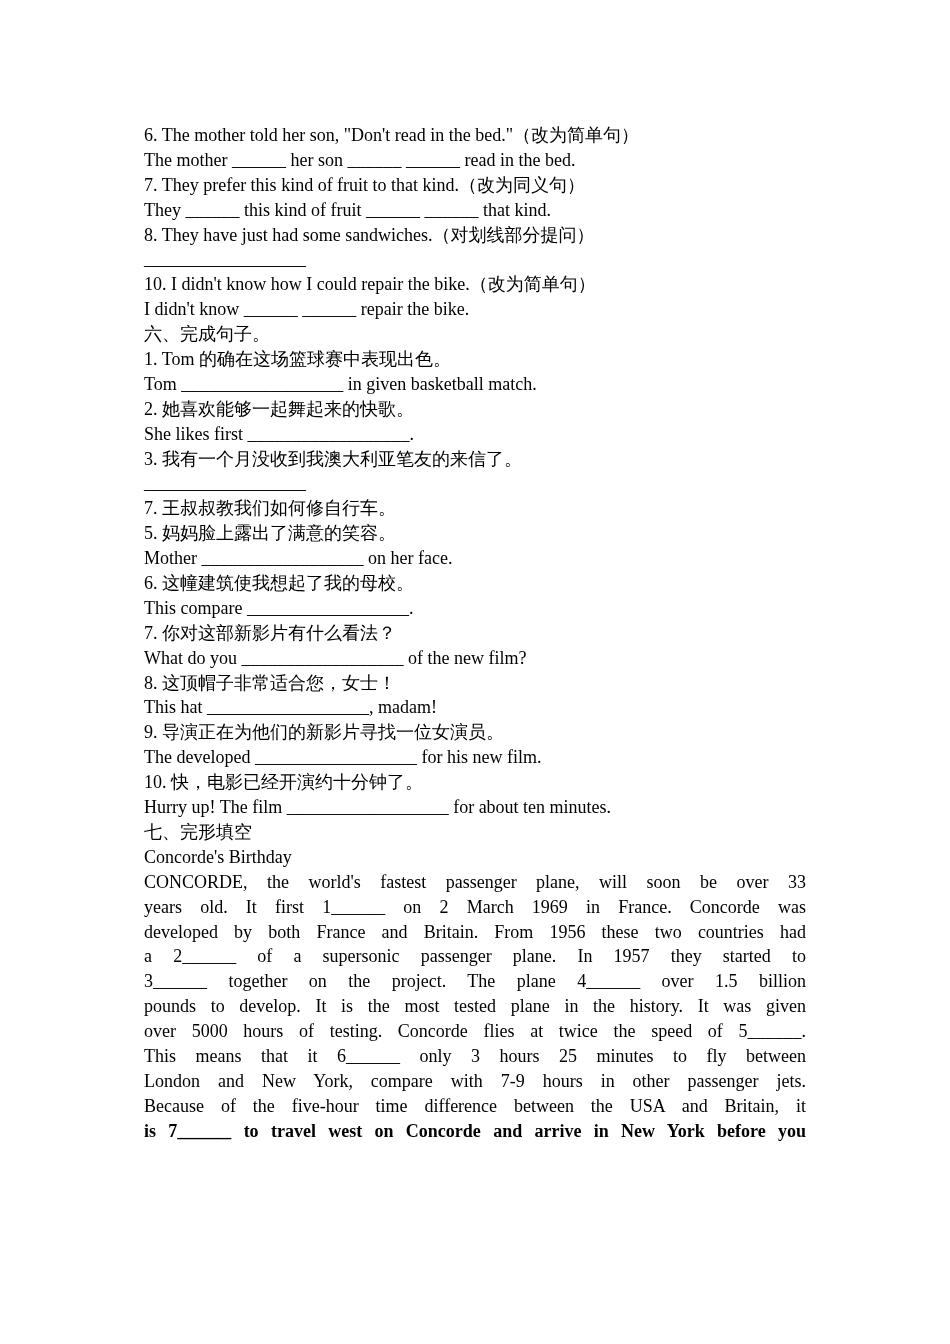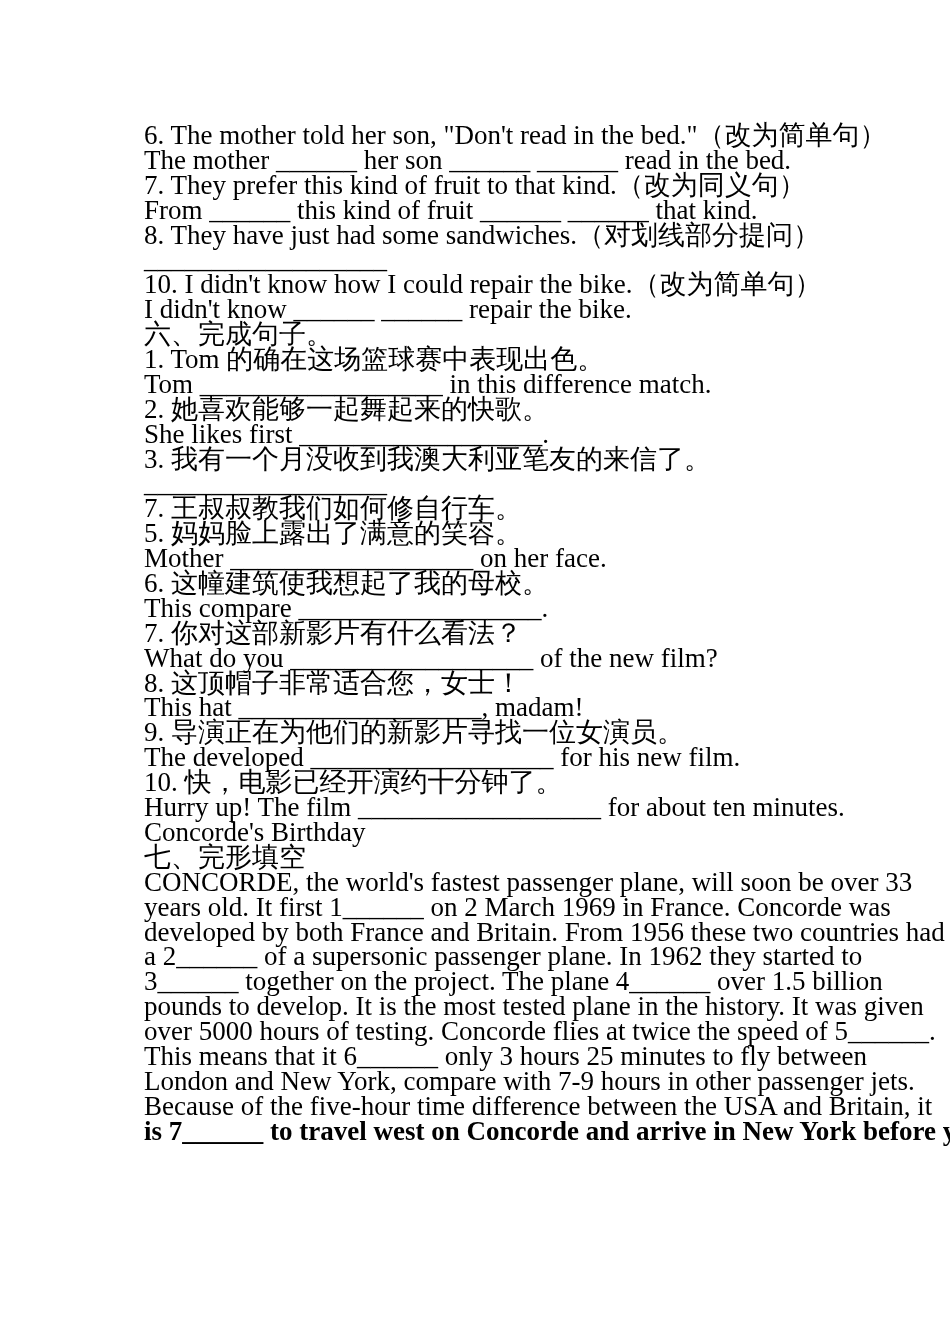--- a/index.html
+++ b/index.html
@@ -13,21 +13,21 @@
       position: relative;
       overflow: hidden;
       font-family: "Liberation Serif", "DejaVu Serif", serif;
       color: #000000;
     }
     .page {
       position: absolute;
       left: 144px;
       top: 123px;
       width: 662px;
-      font-size: 27px;
+      font-size: 18px;
       line-height: 24.9px;
     }
     .line {
       display: block;
       white-space: pre;
       height: 24.9px;
     }
     .para {
       display: block;
       text-align: justify;
@@ -50,35 +50,35 @@
 <body>
 
 <div class="page">
 
   <div>
     <span class="line">6. The mother told her son, "Don't read in the bed."（改为简单句）</span>
     <span class="line">The mother ______ her son ______ ______ read in the bed.</span>
   </div>
   <div>
     <span class="line">7. They prefer this kind of fruit to that kind.（改为同义句）</span>
-    <span class="line">From ______ this kind of fruit ______ ______ that kind.</span>
+    <span class="line">They ______ this kind of fruit ______ ______ that kind.</span>
   </div>
   <div>
     <span class="line">8. They have just had some sandwiches.（对划线部分提问）</span>
     <span class="line">__________________</span>
   </div>
   <div>
     <span class="line">10. I didn't know how I could repair the bike.（改为简单句）</span>
     <span class="line">I didn't know ______ ______ repair the bike.</span>
   </div>
 
   <span class="line">六、完成句子。</span>
   <div>
     <span class="line">1. Tom 的确在这场篮球赛中表现出色。</span>
-    <span class="line">Tom __________________ in this difference match.</span>
+    <span class="line">Tom __________________ in given basketball match.</span>
   </div>
   <div>
     <span class="line">2. 她喜欢能够一起舞起来的快歌。</span>
     <span class="line">She likes first __________________.</span>
   </div>
   <div>
     <span class="line">3. 我有一个月没收到我澳大利亚笔友的来信了。</span>
     <span class="line">__________________</span>
   </div>
   <div>
@@ -102,27 +102,27 @@
   </div>
   <div>
     <span class="line">9. 导演正在为他们的新影片寻找一位女演员。</span>
     <span class="line">The developed __________________ for his new film.</span>
   </div>
   <div>
     <span class="line">10. 快，电影已经开演约十分钟了。</span>
     <span class="line">Hurry up! The film __________________ for about ten minutes.</span>
   </div>
 
+  <span class="line">七、完形填空</span>
   <span class="line">Concorde's Birthday</span>
-  <span class="line">七、完形填空</span>
   <div class="para">
     <span class="para-line">CONCORDE, the world's fastest passenger plane, will soon be over 33</span>
     <span class="para-line">years old. It first 1______ on 2 March 1969 in France. Concorde was</span>
     <span class="para-line">developed by both France and Britain. From 1956 these two countries had</span>
-    <span class="para-line">a 2______ of a supersonic passenger plane. In 1962 they started to</span>
+    <span class="para-line">a 2______ of a supersonic passenger plane. In 1957 they started to</span>
     <span class="para-line">3______ together on the project. The plane 4______ over 1.5 billion</span>
     <span class="para-line">pounds to develop. It is the most tested plane in the history. It was given</span>
     <span class="para-line">over 5000 hours of testing. Concorde flies at twice the speed of 5______.</span>
     <span class="para-line">This means that it 6______ only 3 hours 25 minutes to fly between</span>
     <span class="para-line">London and New York, compare with 7-9 hours in other passenger jets.</span>
     <span class="para-line">Because of the five-hour time difference between the USA and Britain, it</span>
     <span class="para-line last">is 7______ to travel west on Concorde and arrive in New York before you</span>
   </div>
 </div>
 

